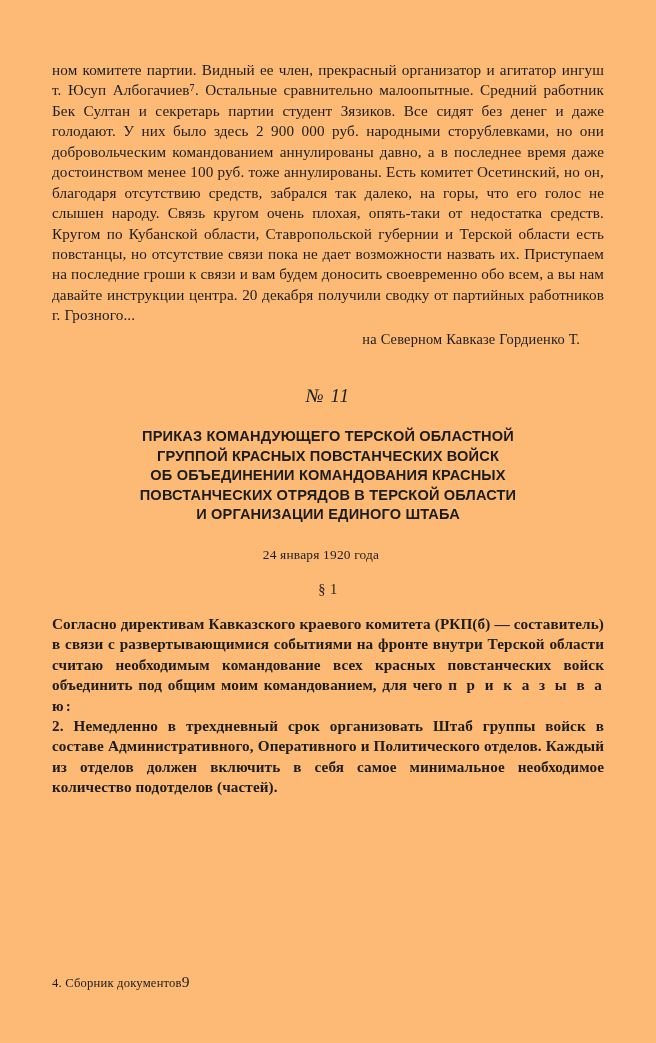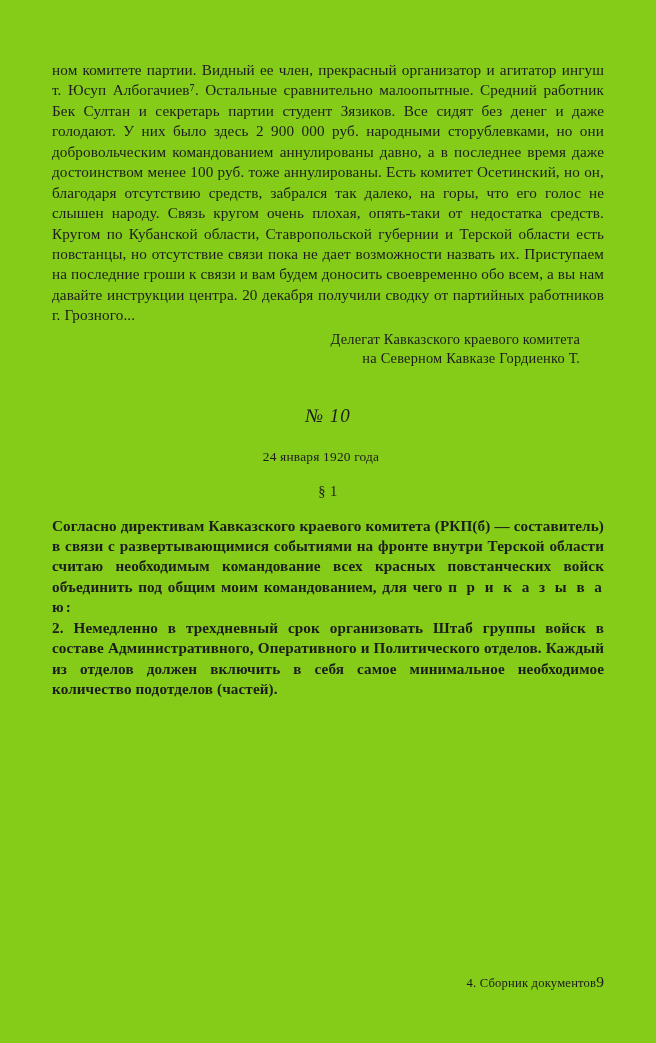--- a/index.html
+++ b/index.html
@@ -11,21 +11,21 @@
     height: 1043px;
     background: #cdc9c0;
     font-family: "Liberation Serif", serif;
     color: #1a1a1a;
     overflow: hidden;
   }
   .page {
     position: relative;
     width: 656px;
     height: 1043px;
-    background: #84cc16;
+    background: #fdba74;
     box-sizing: border-box;
     padding: 60px 52px 30px 52px;
   }
   
   .page::before {
     content: "";
     position: absolute;
     inset: 0;
     pointer-events: none;
     background:
@@ -102,47 +102,53 @@
   .spaced {
     letter-spacing: 2.1px;
   }
   .footer {
     position: absolute;
     left: 52px;
     right: 52px;
     bottom: 52px;
     display: flex;
     align-items: flex-end;
-    justify-content: flex-end;
+    justify-content: flex-start;
   }
   .footer-note {
     font-size: 12.6px;
     letter-spacing: .2px;
   }
   .page-number {
     font-size: 15.5px;
   }
 </style>
 </head>
 <body>
 
 <div class="page">
 
   <div class="body-text">
     <p>ном комитете партии. Видный ее член, прекрасный организатор и агитатор ингуш т. Юсуп Албогачиев⁷. Остальные сравнительно малоопытные. Средний работник Бек Султан и секретарь партии студент Зязиков. Все сидят без денег и даже голодают. У них было здесь 2 900 000 руб. народными сторублевками, но они добровольческим командованием аннулированы давно, а в последнее время даже достоинством менее 100 руб. тоже аннулированы. Есть комитет Осетинский, но он, благодаря отсутствию средств, забрался так далеко, на горы, что его голос не слышен народу. Связь кругом очень плохая, опять-таки от недостатка средств. Кругом по Кубанской области, Ставропольской губернии и Терской области есть повстанцы, но отсутствие связи пока не дает возможности назвать их. Приступаем на последние гроши к связи и вам будем доносить своевременно обо всем, а вы нам давайте инструкции центра. 20 декабря получили сводку от партийных работников г. Грозного...</p>
   </div>
 
   <div class="signature">
-    <div>Делегат Кавказского краевого комитета</div>
     <div>на Северном Кавказе Гордиенко Т.</div>
   </div>
 
 
-  <div class="doc-number">№ 10</div>
+  <div class="doc-number">№ 11</div>
 
+  <div class="doc-title">
+    <div>ПРИКАЗ КОМАНДУЮЩЕГО ТЕРСКОЙ ОБЛАСТНОЙ</div>
+    <div>ГРУППОЙ КРАСНЫХ ПОВСТАНЧЕСКИХ ВОЙСК</div>
+    <div>ОБ ОБЪЕДИНЕНИИ КОМАНДОВАНИЯ КРАСНЫХ</div>
+    <div>ПОВСТАНЧЕСКИХ ОТРЯДОВ В ТЕРСКОЙ ОБЛАСТИ</div>
+    <div>И ОРГАНИЗАЦИИ ЕДИНОГО ШТАБА</div>
+  </div>
 
   <div class="doc-date">24 января 1920 года</div>
 
   <div class="section-mark">§ 1</div>
 
   <div class="body-text doc-body">
     <p class="indent"><span>Согласно директивам Кавказского краевого комитета (РКП(б) — составитель) в связи с развертывающимися событиями на фронте внутри Терской области считаю необходимым командование всех красных повстанческих войск объединить под общим моим командованием, для чего</span> <span class="spaced">п р и к а з ы в а ю:</span></p>
     <p class="indent">2. Немедленно в трехдневный срок организовать Штаб группы войск в составе Административного, Оперативного и Политического отделов. Каждый из отделов должен включить в себя самое минимальное необходимое количество подотделов (частей).</p>
   </div>
 

